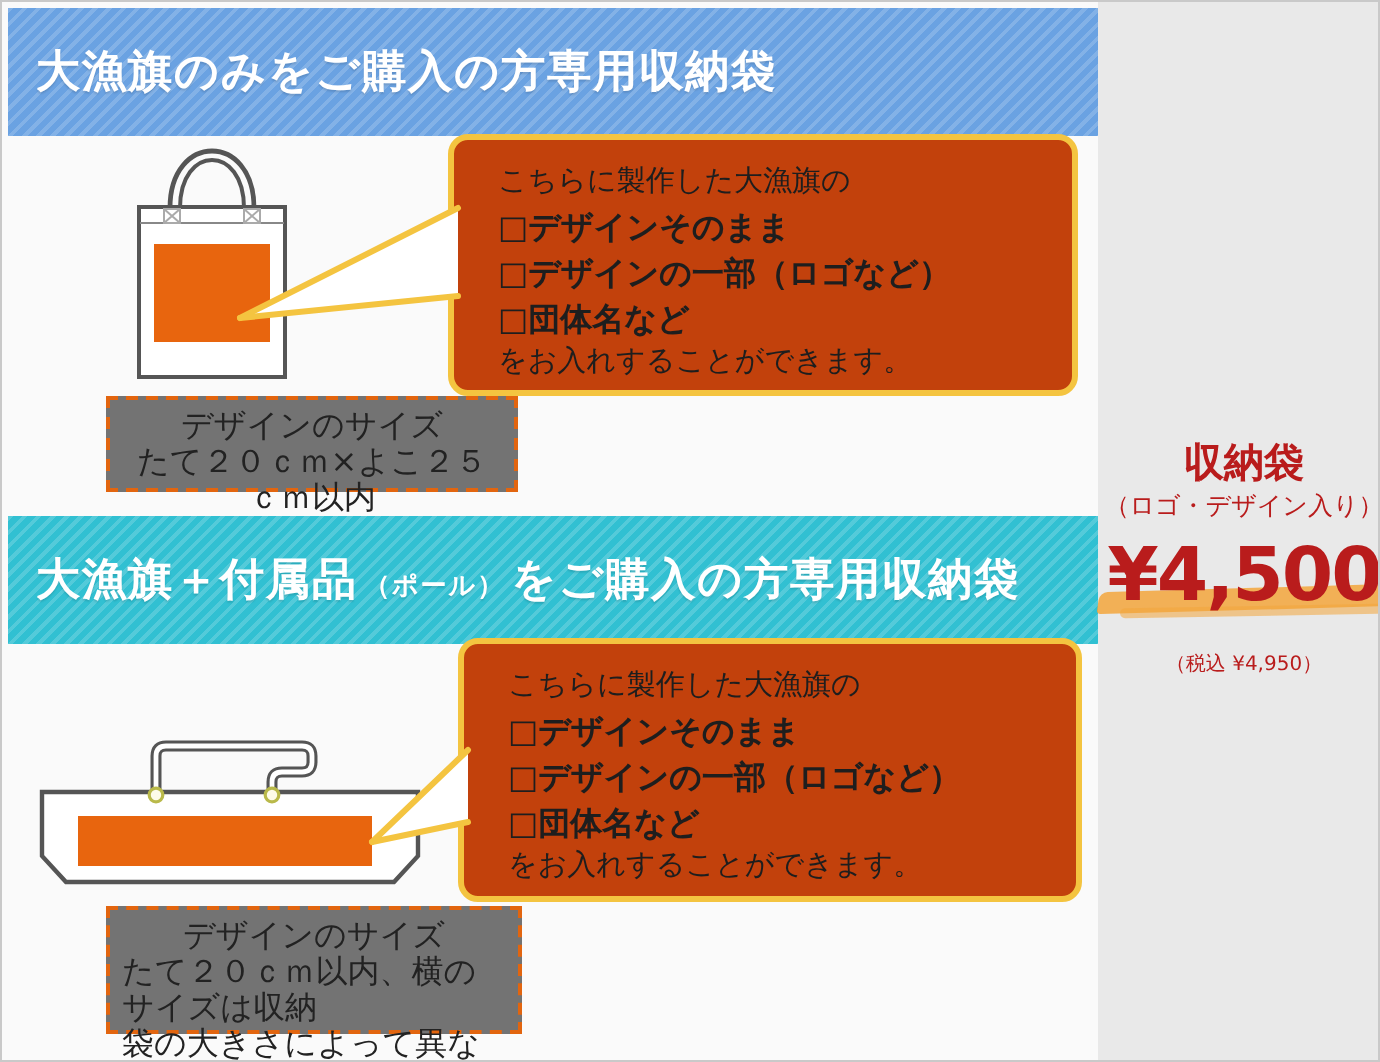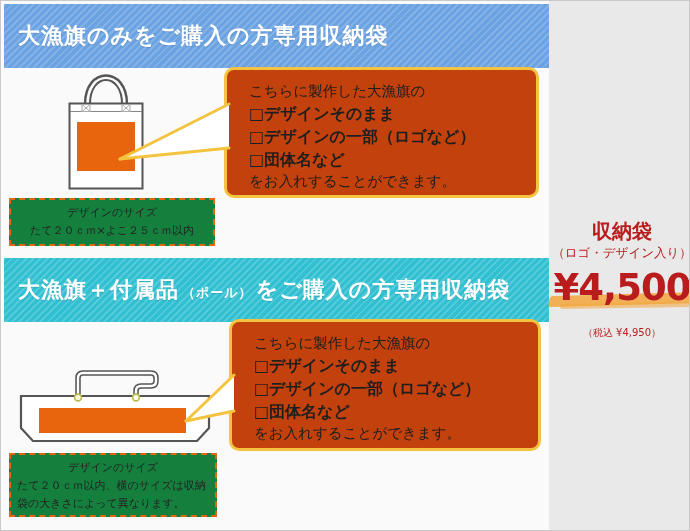--- a/index.html
+++ b/index.html
@@ -14,22 +14,22 @@
   .banner2{top:257px;background:#31c0d2;}
   .banner-small{font-size:13px;font-weight:bold;margin:2px 3px;}
   .bubble{position:absolute;background:#c2410c;border:3px solid #f4c440;border-radius:10px;
           box-sizing:border-box;padding:11px 10px 8px 22px;color:#1e1e1e;z-index:2;}
   .bubble1{left:223px;top:66px;width:315px;height:131px;}
   .bubble2{left:228px;top:318px;width:312px;height:132px;}
   .bubble .intro,.bubble .outro{font-size:14.5px;line-height:21px;}
   .bubble .item{font-size:16px;font-weight:bold;line-height:23px;}
   .pointer-layer{position:absolute;inset:0;width:690px;height:531px;z-index:3;pointer-events:none;}
   .illus{position:absolute;z-index:1;}
-  .note{position:absolute;background:#15803d;border:2px dashed #e2650f;box-sizing:border-box;
-        color:#222;font-size:11px;line-height:18px;padding:4px 6px;z-index:2;}
+  .note{position:absolute;background:#737373;border:2px dashed #e2650f;box-sizing:border-box;
+        color:#222;font-size:16px;line-height:18px;padding:4px 6px;z-index:2;margin-left:44px;}
   .note1{left:8px;top:197px;width:206px;height:48px;text-align:center;}
   .note2{left:8px;top:452px;width:208px;height:64px;text-align:left;}
   .note .note-title{text-align:center;}
   .pricebox{position:absolute;left:548px;top:218px;width:146px;text-align:center;color:#b91c1c;z-index:2;}
   .product-name{font-size:20px;font-weight:bold;line-height:24px;}
   .product-note{font-size:12.5px;line-height:18px;margin-top:1px;}
   .price{position:relative;display:inline-block;font-size:37px;font-weight:600;letter-spacing:-1px;
          margin-top:6px;line-height:40px;z-index:0;}
   .price::before{content:"";position:absolute;left:-5px;right:-8px;bottom:3px;height:11px;
          background:#f3a63c;opacity:.85;transform:rotate(-1.6deg) skewX(-10deg);border-radius:4px 2px 5px 2px;z-index:-1;}

